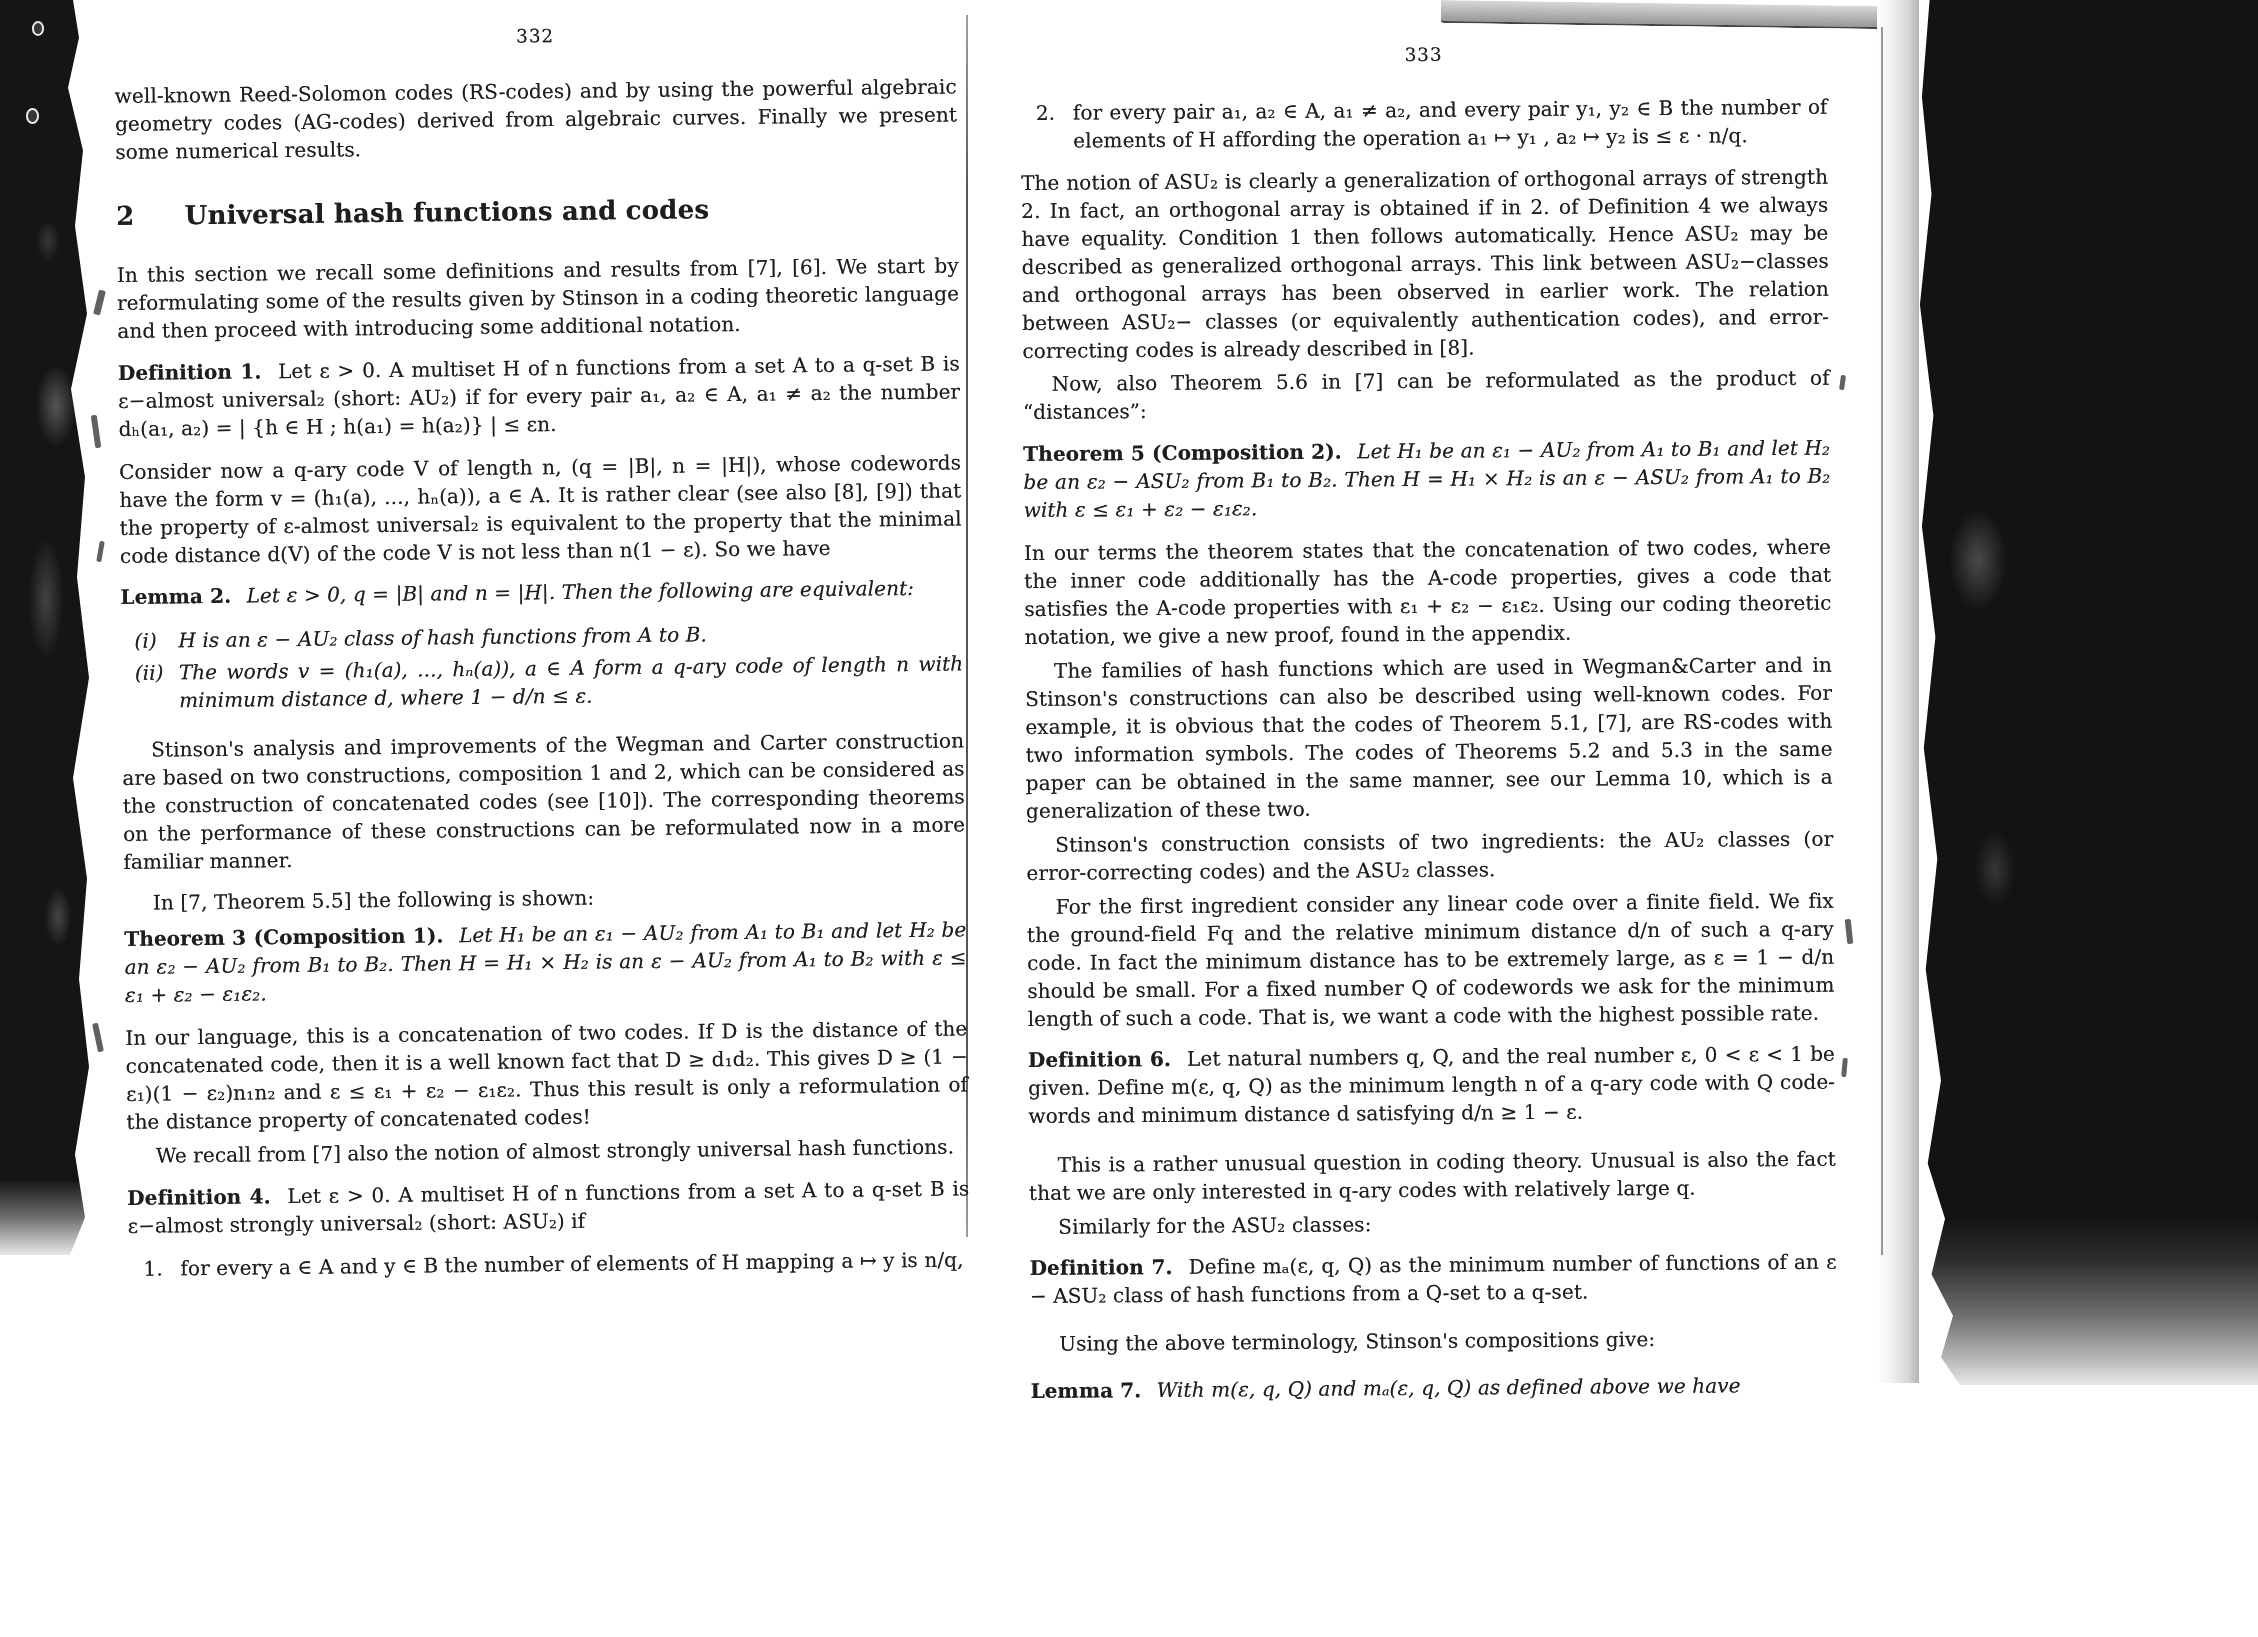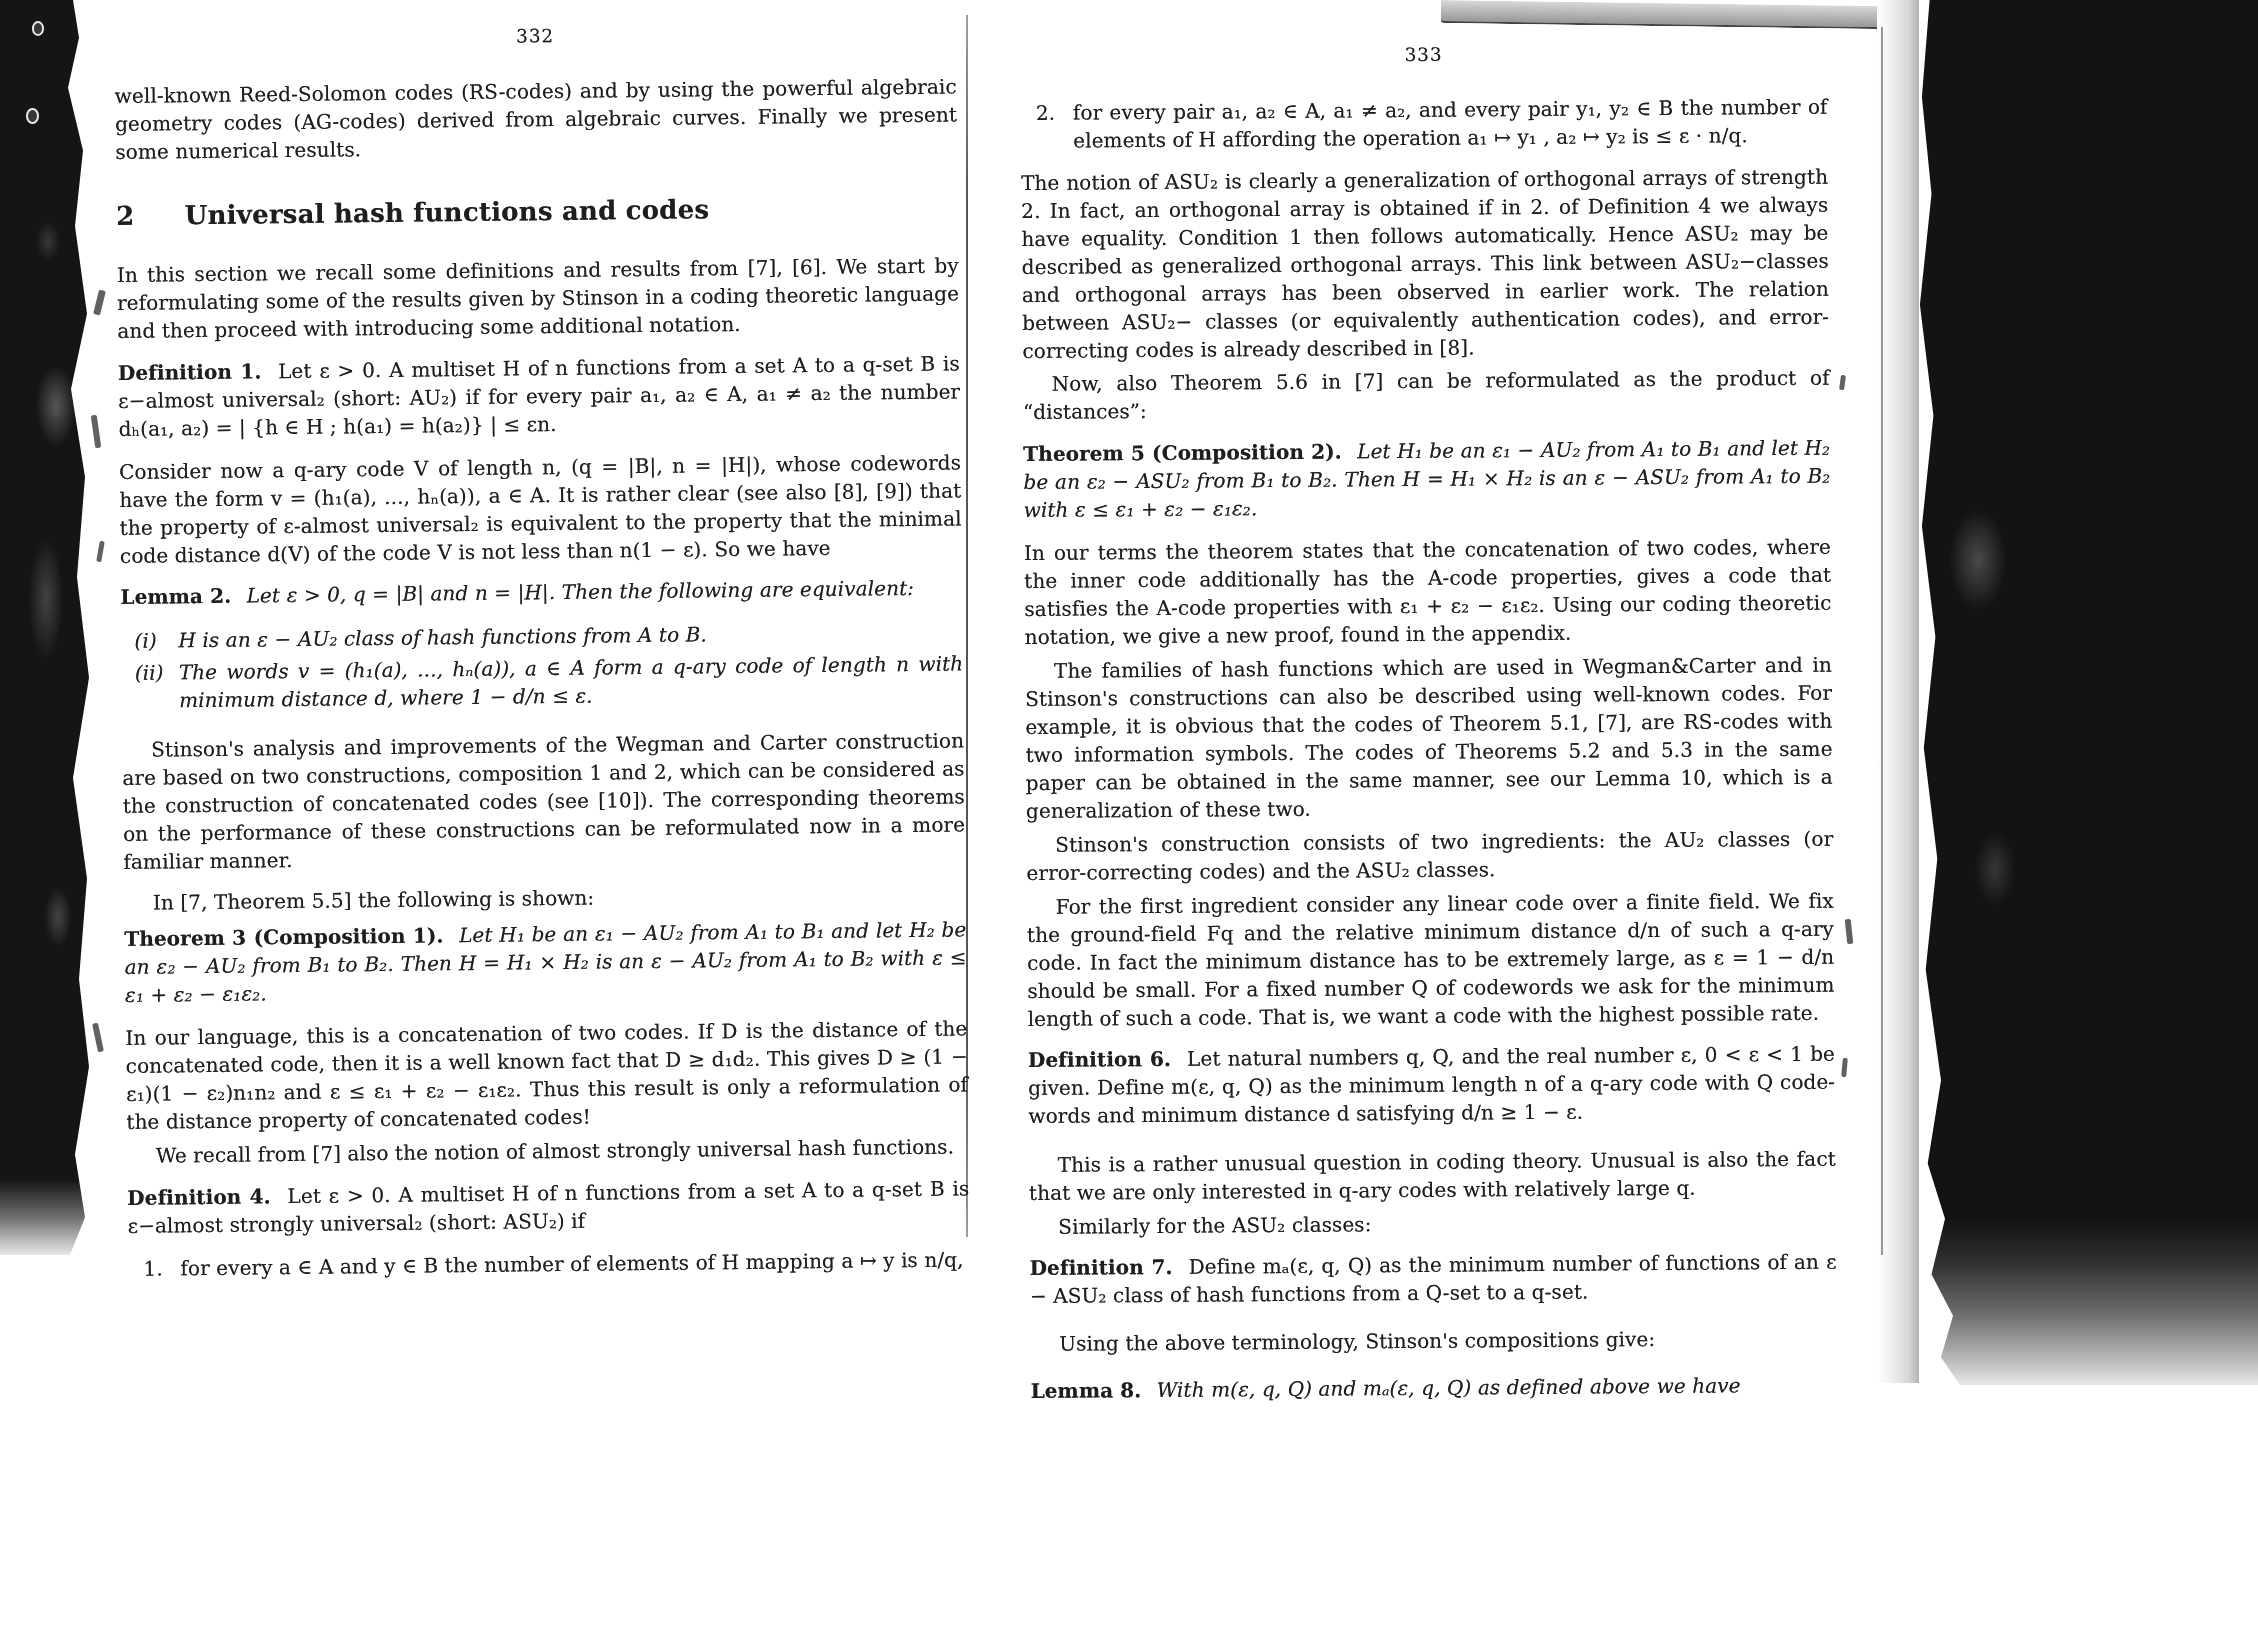--- a/index.html
+++ b/index.html
@@ -189,17 +189,17 @@
   <p class="para indent">Similarly for the ASU₂ classes:</p>
 
   <p class="block">
     <span class="lbl">Definition 7.</span>
     <span>Define mₐ(ε, q, Q) as the minimum number of functions of an ε − ASU₂ class of hash functions from a Q-set to a q-set.</span>
   </p>
 
   <p class="para indent" style="margin-top:19.3px;">Using the above terminology, Stinson's compositions give:</p>
 
   <p class="block" style="margin-top:19.3px;">
-    <span class="lbl">Lemma 8.</span>
+    <span class="lbl">Lemma 7.</span>
     <span class="it">With m(ε, q, Q) and mₐ(ε, q, Q) as defined above we have</span>
   </p>
 </div>
 
 
 </body></html>

